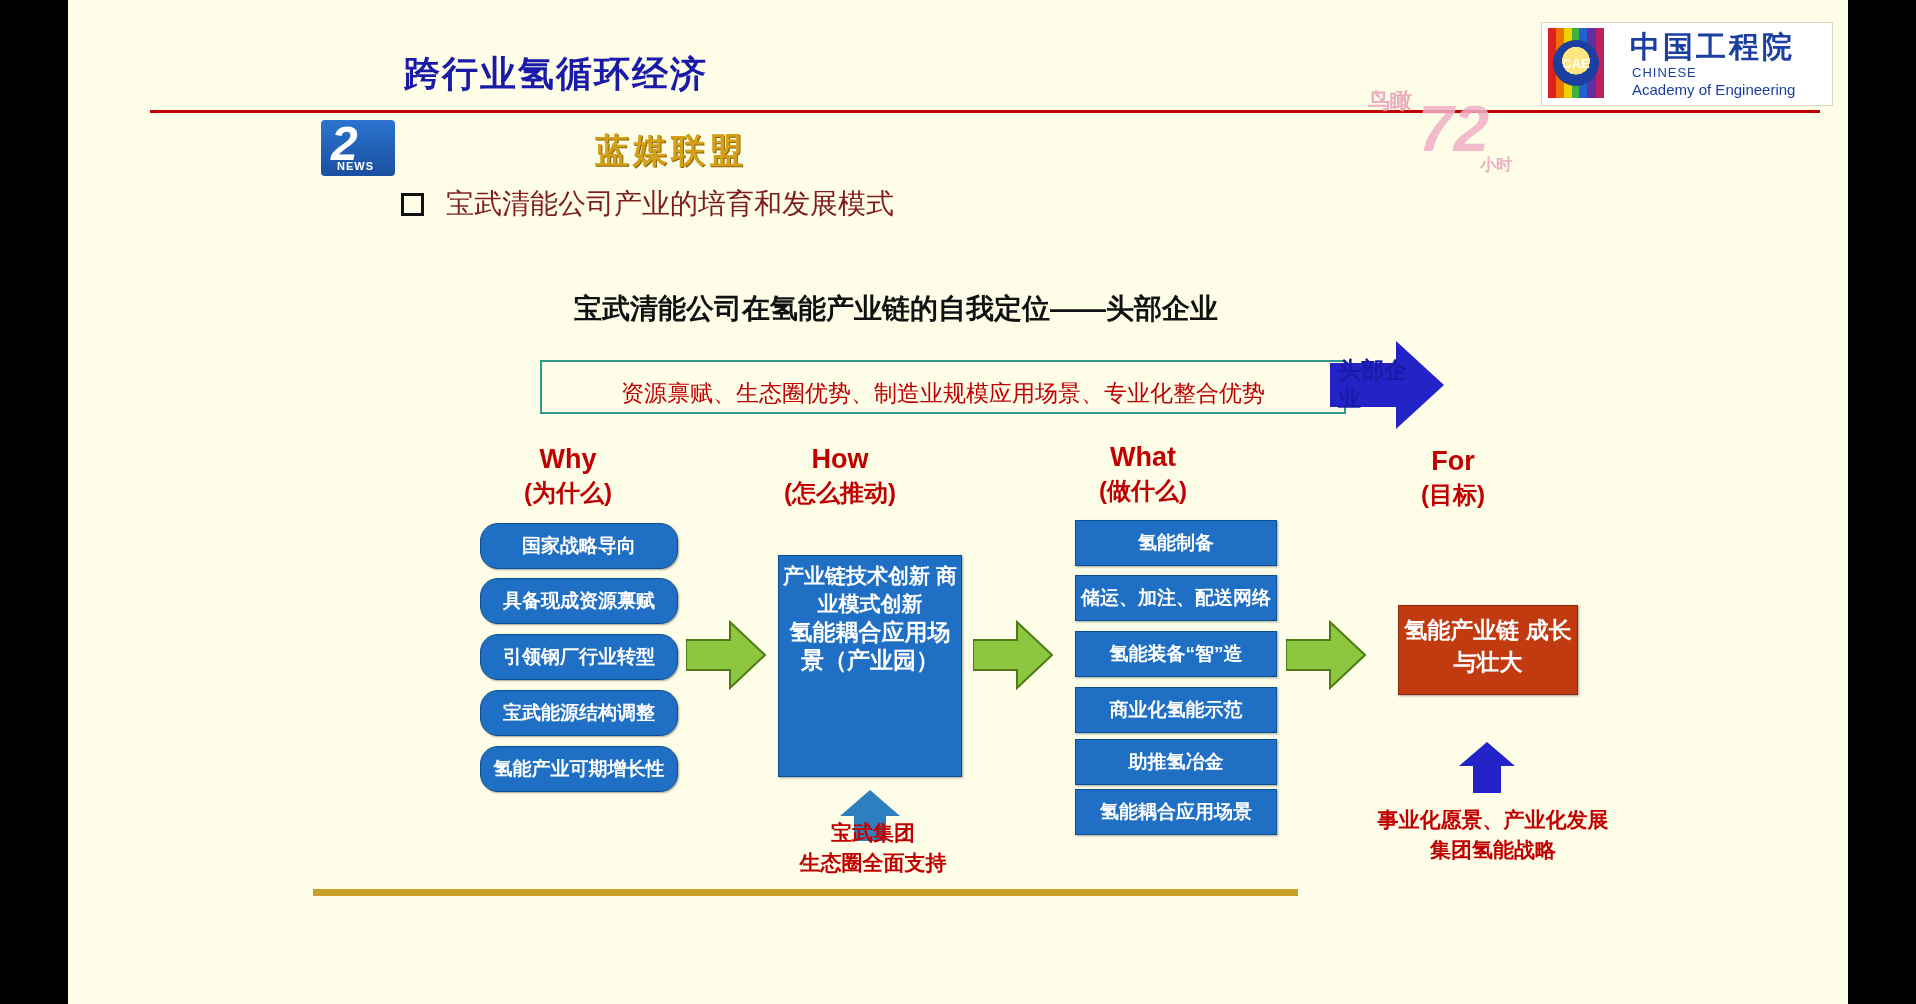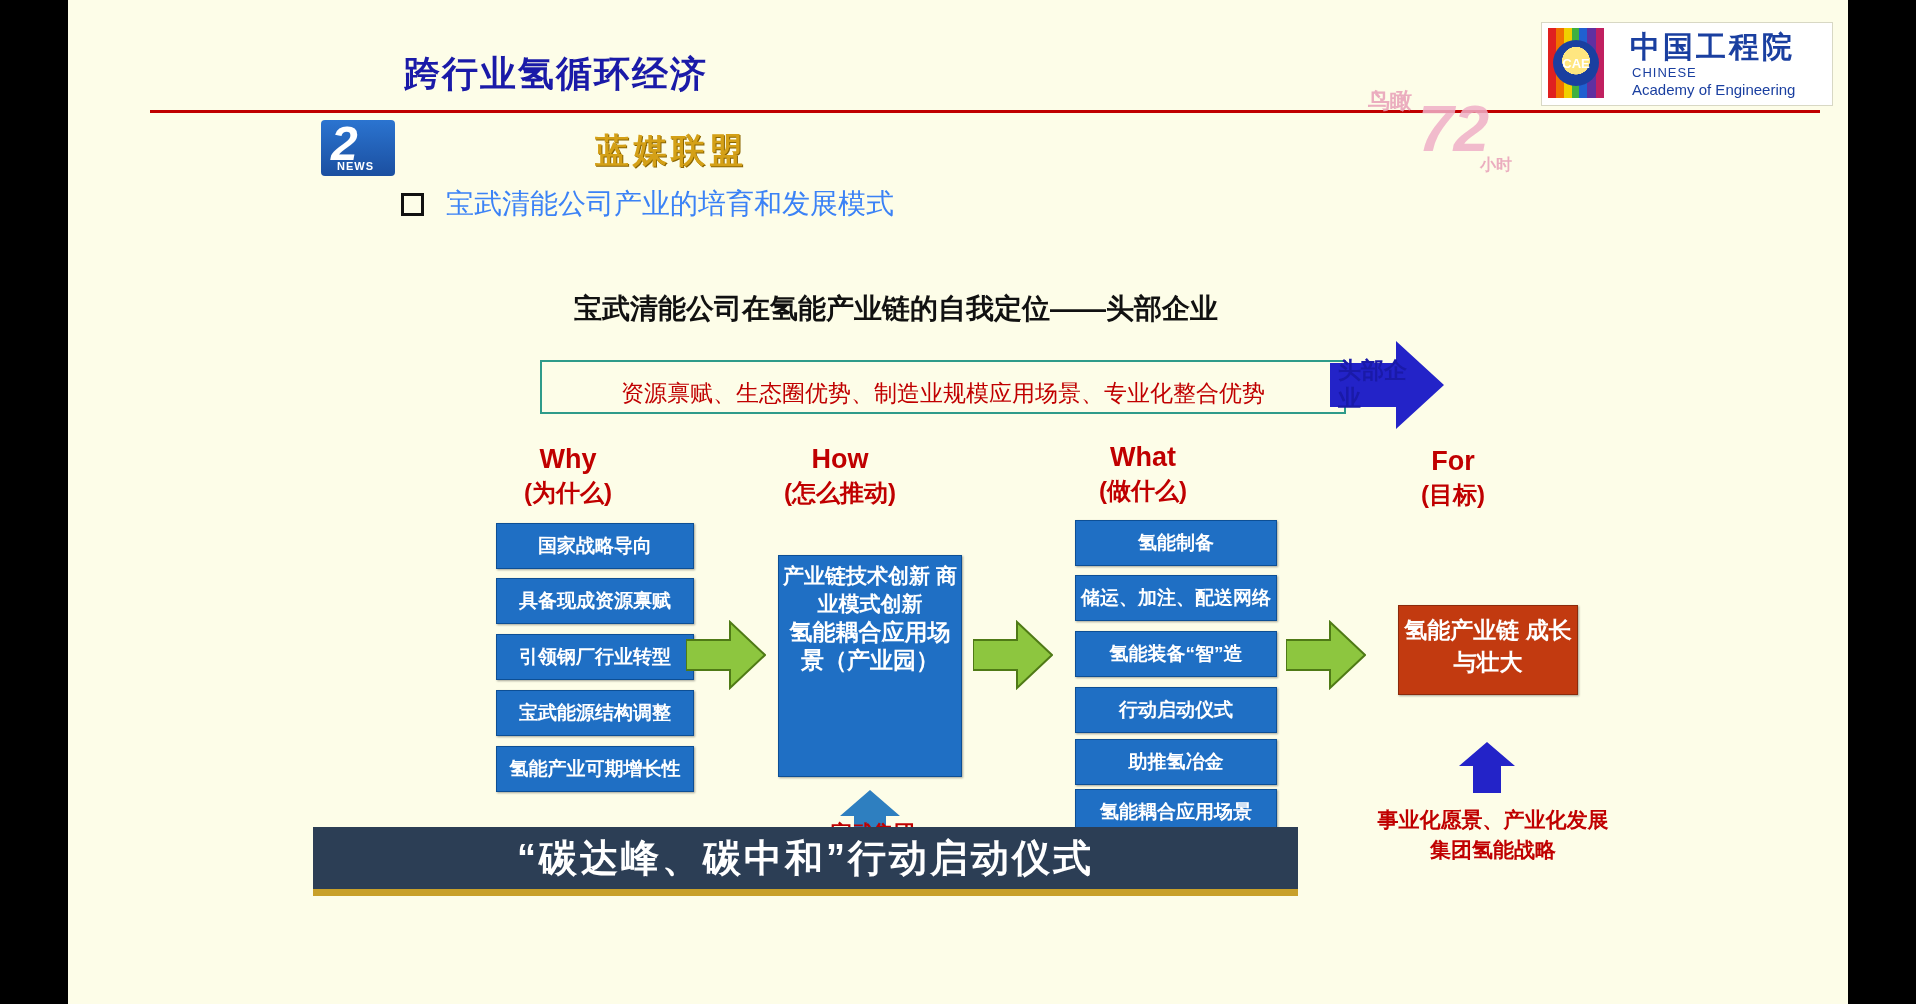--- a/index.html
+++ b/index.html
@@ -177,21 +177,21 @@
     align-items: center;
     gap: 22px;
   }
   .bullet-mark {
     width: 17px;
     height: 17px;
     border: 3px solid #111;
   }
   .bullet-text {
     font-size: 28px;
-    color: #3b82f6;
+    color: #7f1d1d;
   }
   .diagram-title {
     position: absolute;
     left: 506px;
     top: 290px;
     font-size: 28px;
     font-weight: bold;
     color: #111;
   }
   
@@ -257,21 +257,21 @@
     border: 1px solid #0d4f95;
     color: #fff;
     font-size: 19px;
     font-weight: bold;
     display: flex;
     align-items: center;
     justify-content: center;
     text-align: center;
     box-shadow: 1px 1px 2px rgba(0,0,0,.35);
   }
-  .col-why .blue-box { left: 428px; width: 196px; height: 44px; }
+  .col-why .blue-box { left: 412px; width: 196px; height: 44px; border-radius: 18px; }
   .col-what .blue-box { left: 1007px; width: 200px; height: 44px; }
 
   .center-box {
     position: absolute;
     left: 710px;
     top: 555px;
     width: 184px;
     height: 222px;
     background: #1f6fc4;
     border: 1px solid #0d4f95;
@@ -421,21 +421,21 @@
     </div>
 
     <svg class="green-arrow" style="left:905px; top:620px; width:80px; height:70px;" viewBox="0 0 80 70">
       <polygon points="0,20 44,20 44,2 79,35 44,68 44,50 0,50" fill="#8dc63f" stroke="#4f7a16" stroke-width="2"></polygon>
     </svg>
 
     <div class="col-what">
       <div class="blue-box" style="top:520px">氢能制备</div>
       <div class="blue-box" style="top:575px">储运、加注、配送网络</div>
       <div class="blue-box" style="top:631px">氢能装备“智”造</div>
-      <div class="blue-box" style="top:687px">行动启动仪式</div>
+      <div class="blue-box" style="top:687px">商业化氢能示范</div>
       <div class="blue-box" style="top:739px">助推氢冶金</div>
       <div class="blue-box" style="top:789px">氢能耦合应用场景</div>
     </div>
 
     <svg class="green-arrow" style="left:1218px; top:620px; width:80px; height:70px;" viewBox="0 0 80 70">
       <polygon points="0,20 44,20 44,2 79,35 44,68 44,50 0,50" fill="#8dc63f" stroke="#4f7a16" stroke-width="2"></polygon>
     </svg>
 
     <div class="red-box">氢能产业链 成长与壮大</div>
 
@@ -448,19 +448,16 @@
 
     <div class="red-note" id="note-right">
       <div>事业化愿景、产业化发展</div>
       <div>集团氢能战略</div>
     </div>
     <div class="red-note" id="note-center">
       <div>宝武集团</div>
       <div>生态圈全面支持</div>
     </div>
 
-    <div class="tv-band">
-      <div class="tv-band-text">“碳达峰、碳中和”行动启动仪式</div>
-    </div>
     <div class="tv-band-rule"></div>
 
   </div>
 </div>
 
 </body></html>

